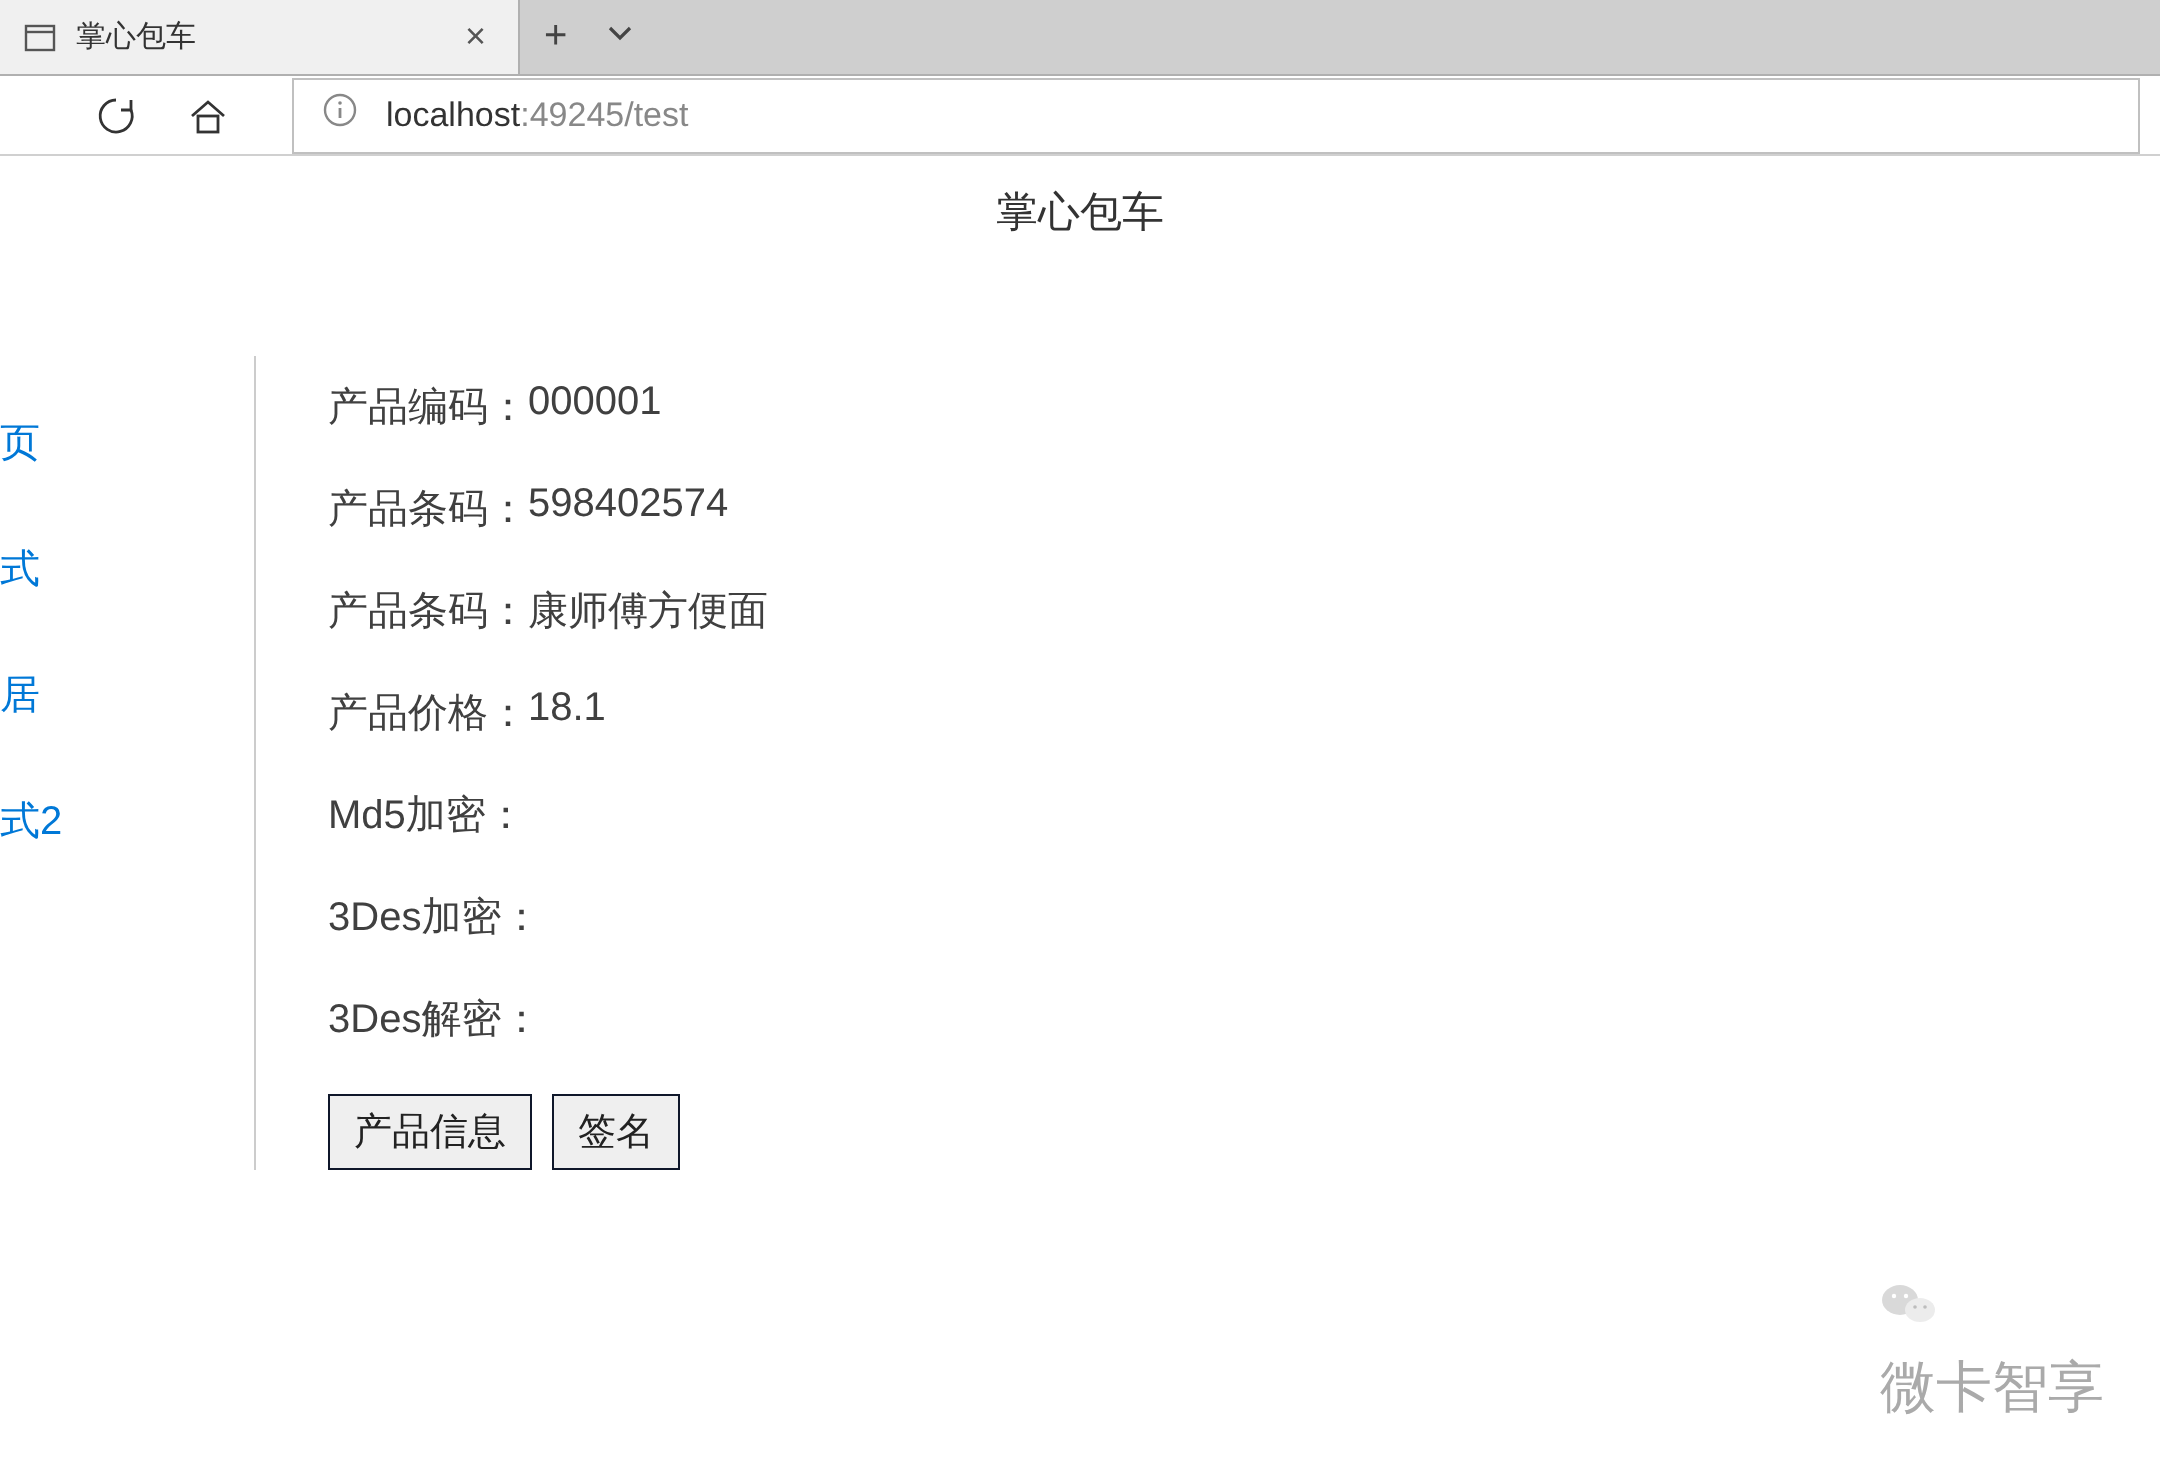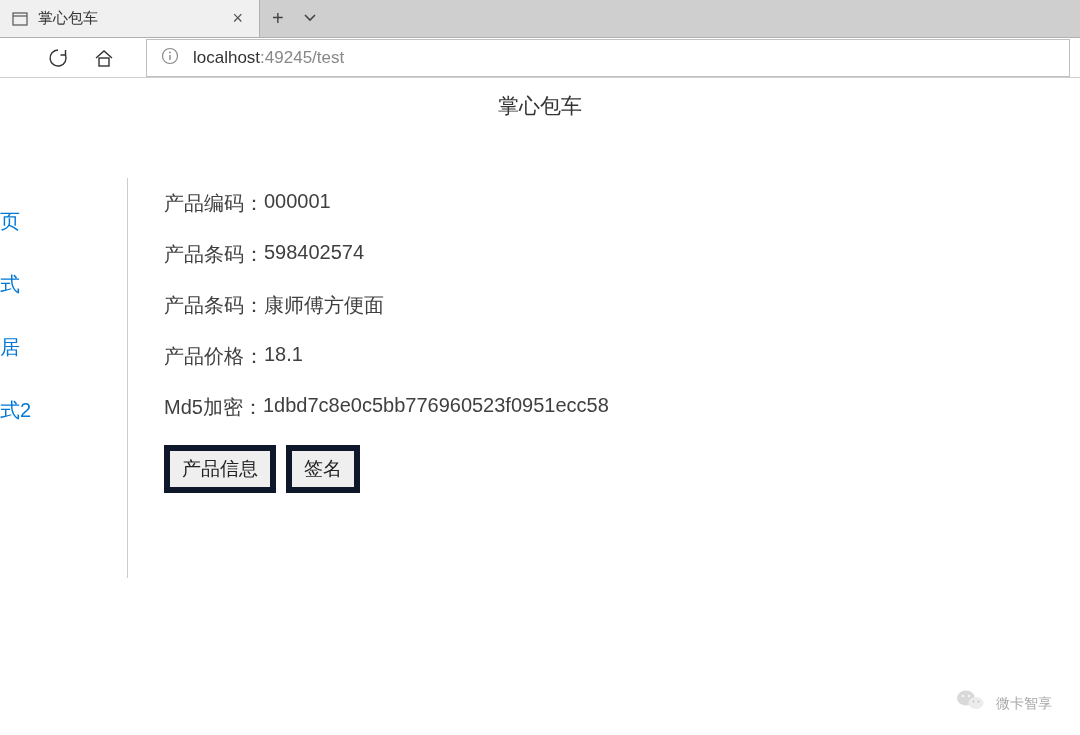--- a/index.html
+++ b/index.html
@@ -134,37 +134,38 @@
     }
     .info-value {
       white-space: nowrap;
     }
     .button-row {
       display: flex;
       gap: 10px;
       margin-top: 8px;
     }
     .btn {
-      border: 6px solid #0f172a;
+      border: 1px solid #0f172a;
       background: #efefef;
       font-size: 19px;
       padding: 5px 12px;
       cursor: pointer;
       color: #222;
       font-family: inherit;
     }
     .watermark {
       position: absolute;
       right: 28px;
       bottom: 22px;
       display: flex;
-      align-items: flex-end;
+      align-items: flex-start;
       gap: 10px;
       color: #aaa;
-      font-size: 14px;
+      font-size: 28px;
+      flex-direction: column;
     }
     .wechat-icon {
       width: 30px;
       height: 26px;
       position: relative;
       opacity: 0.55;
     }
   </style>
 </head>
 <body>
@@ -238,21 +239,28 @@
     <div class="info-row">
       <span class="info-label">产品条码：</span>
       <span class="info-value">康师傅方便面</span>
     </div>
     <div class="info-row">
       <span class="info-label">产品价格：</span>
       <span class="info-value">18.1</span>
     </div>
     <div class="info-row">
       <span class="info-label">Md5加密：</span>
-      <span class="info-value">1dbd7c8e0c5bb776960523f0951ecc58</span>
+    </div>
+    <div class="info-row">
+      <span class="info-label">3Des加密：</span>
+      <span class="info-value"></span>
+    </div>
+    <div class="info-row">
+      <span class="info-label">3Des解密：</span>
+      <span class="info-value"></span>
     </div>
     <div class="button-row">
       <button class="btn">产品信息</button>
       <button class="btn">签名</button>
     </div>
   </div>
 </div>
 
 <div class="watermark">
   <span class="wechat-icon">

